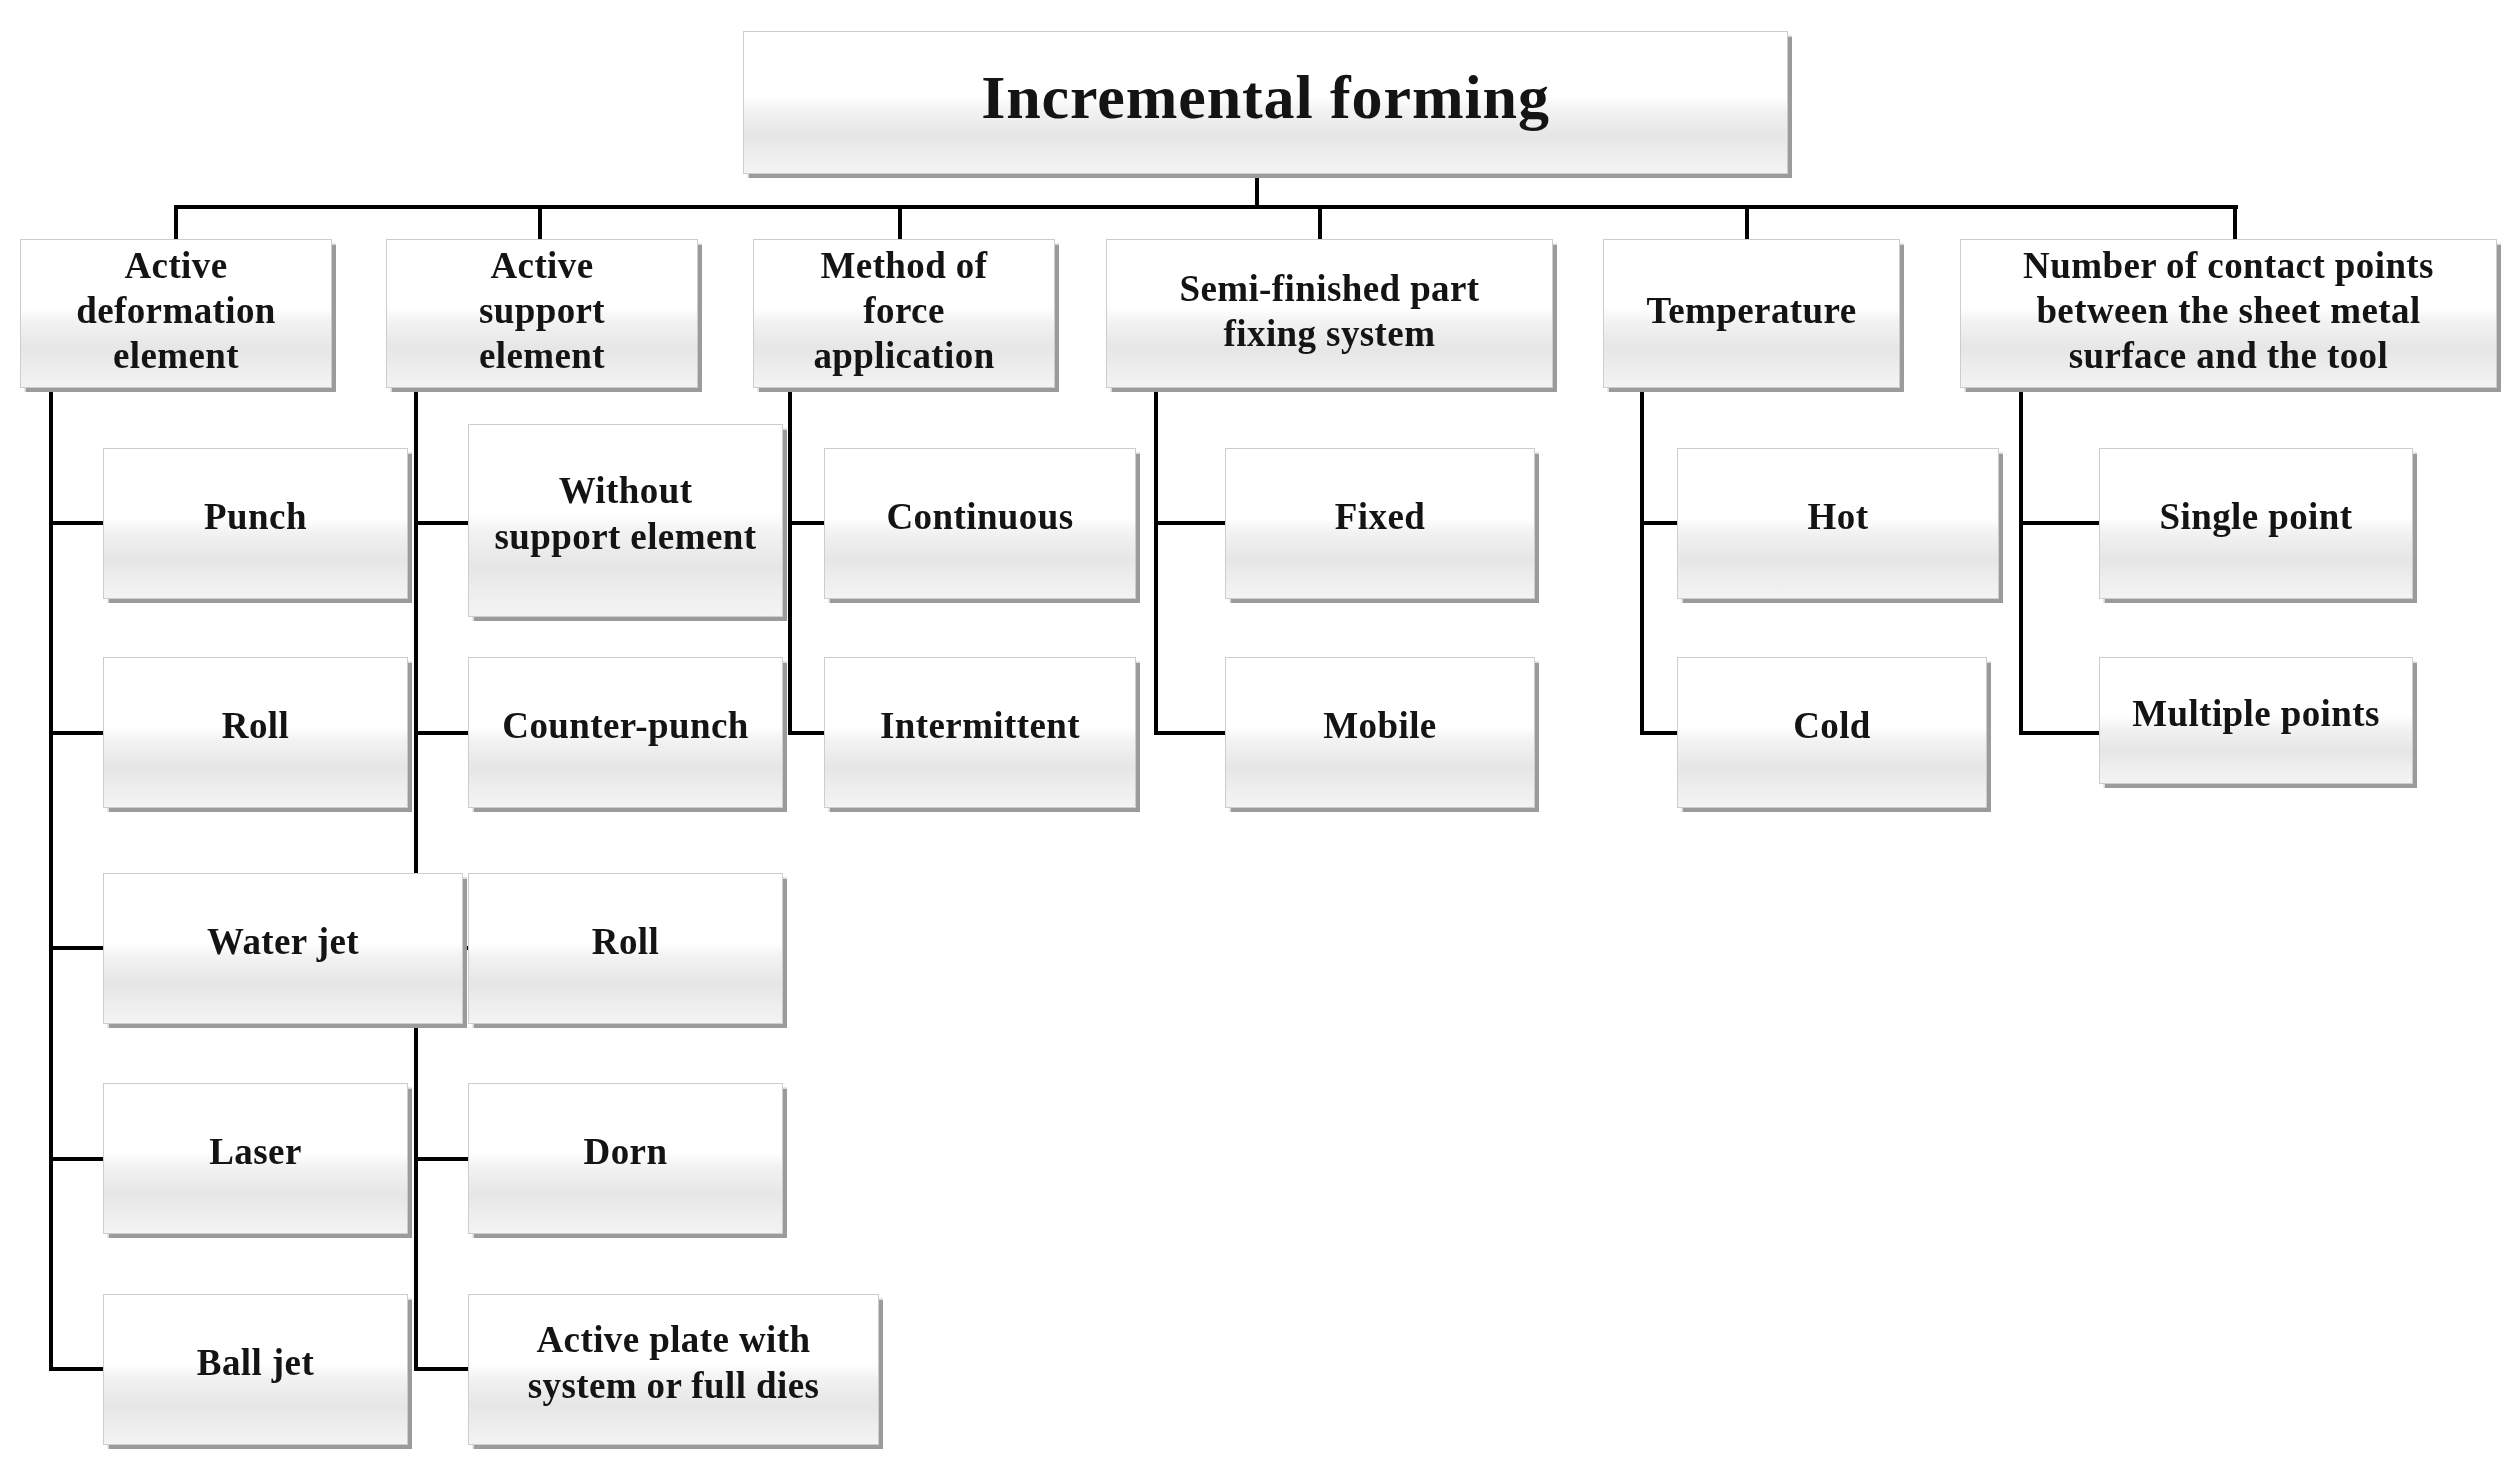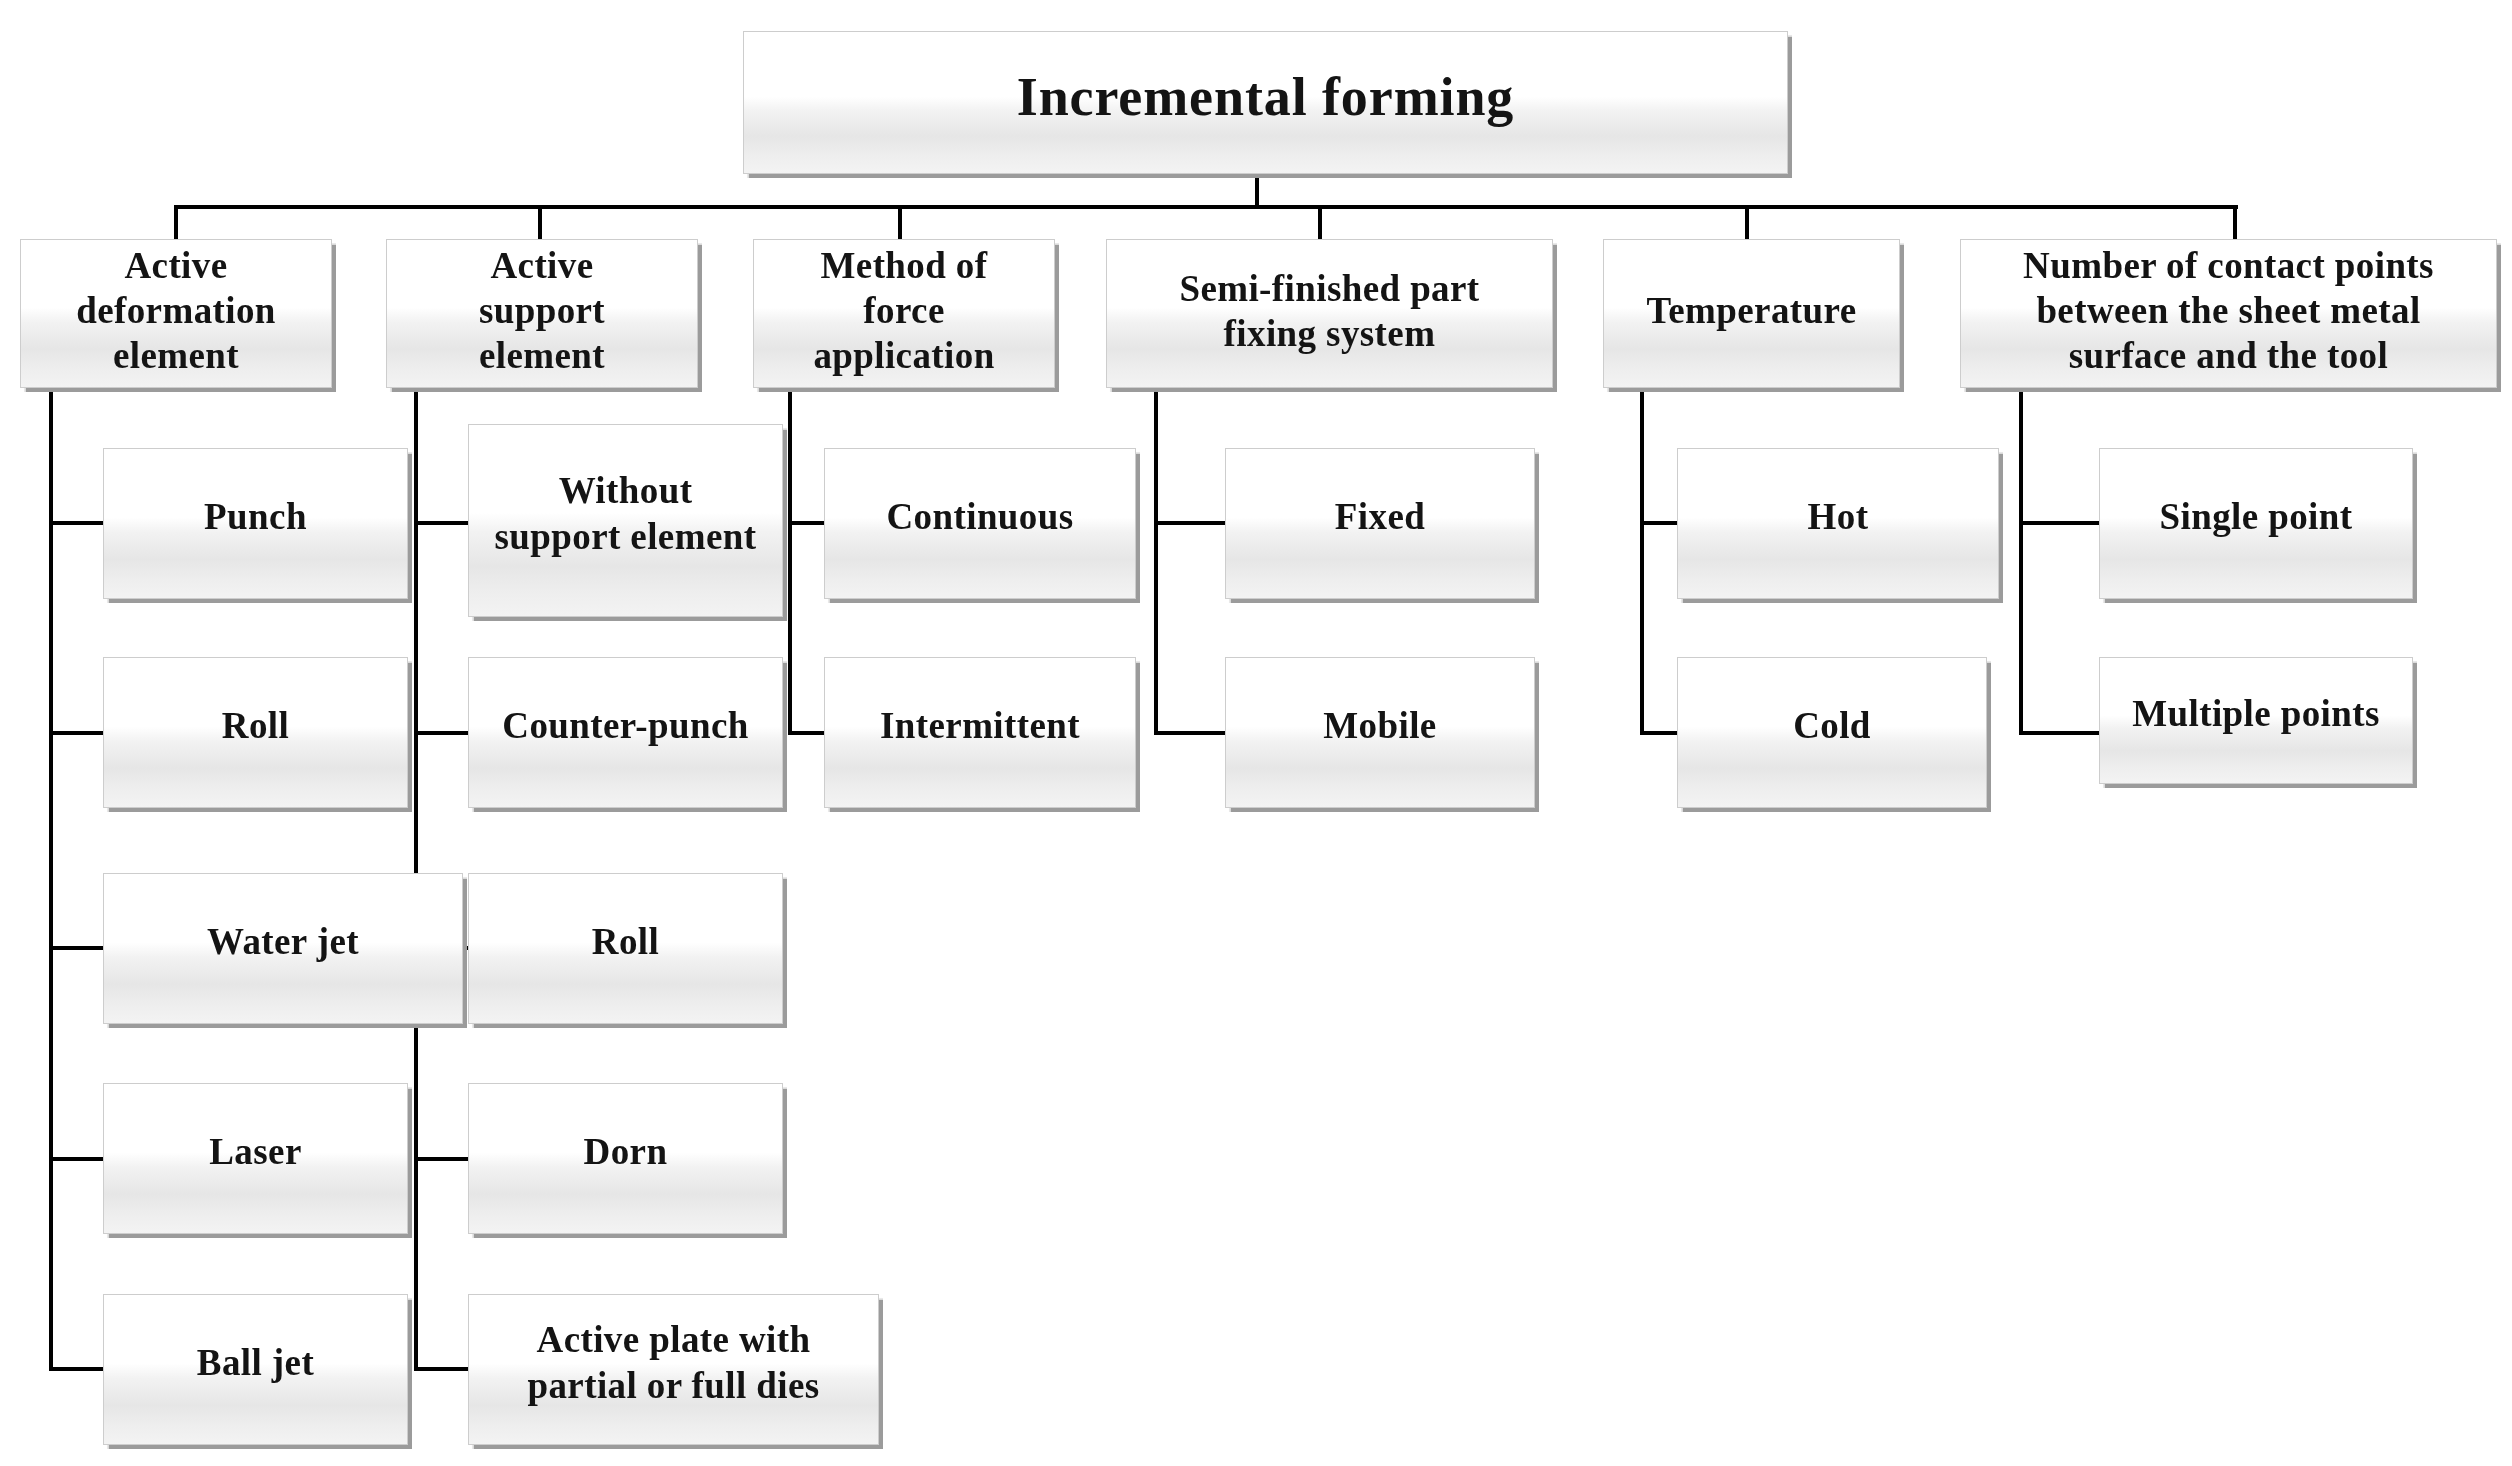--- a/index.html
+++ b/index.html
@@ -25,21 +25,21 @@
     justify-content:center;
     text-align:center;
   }
   .node .lbl{
     white-space:pre-line;
     font-weight:700;
     line-height:1.22;
     letter-spacing:0.4px;
   }
   .title{padding-bottom:8.8px;}
-  .title .lbl{font-size:54px;letter-spacing:0.9px;}
+  .title .lbl{font-size:62px;letter-spacing:0.9px;}
   .head{padding-bottom:5.3px;}
   .head .lbl{font-size:37px;}
   .child{padding-bottom:14px;}
   .child .lbl{font-size:37px;}
 </style>
 </head>
 <body>
 
 <div id="canvas">
 
@@ -140,21 +140,21 @@
     <span class="lbl">Counter-punch</span>
   </div>
   <div class="node child" style="left:468px;top:873px;width:315px;height:151px">
     <span class="lbl">Roll</span>
   </div>
   <div class="node child" style="left:468px;top:1083px;width:315px;height:151px">
     <span class="lbl">Dorn</span>
   </div>
   <div class="node child" style="left:468px;top:1294px;width:411px;height:151px">
     <span class="lbl">Active plate with
-partial or full dies</span>
+system or full dies</span>
   </div>
 
   <div class="node child" style="left:824px;top:448px;width:312px;height:151px">
     <span class="lbl">Continuous</span>
   </div>
   <div class="node child" style="left:824px;top:657px;width:312px;height:151px">
     <span class="lbl">Intermittent</span>
   </div>
 
   <div class="node child" style="left:1225px;top:448px;width:310px;height:151px">

